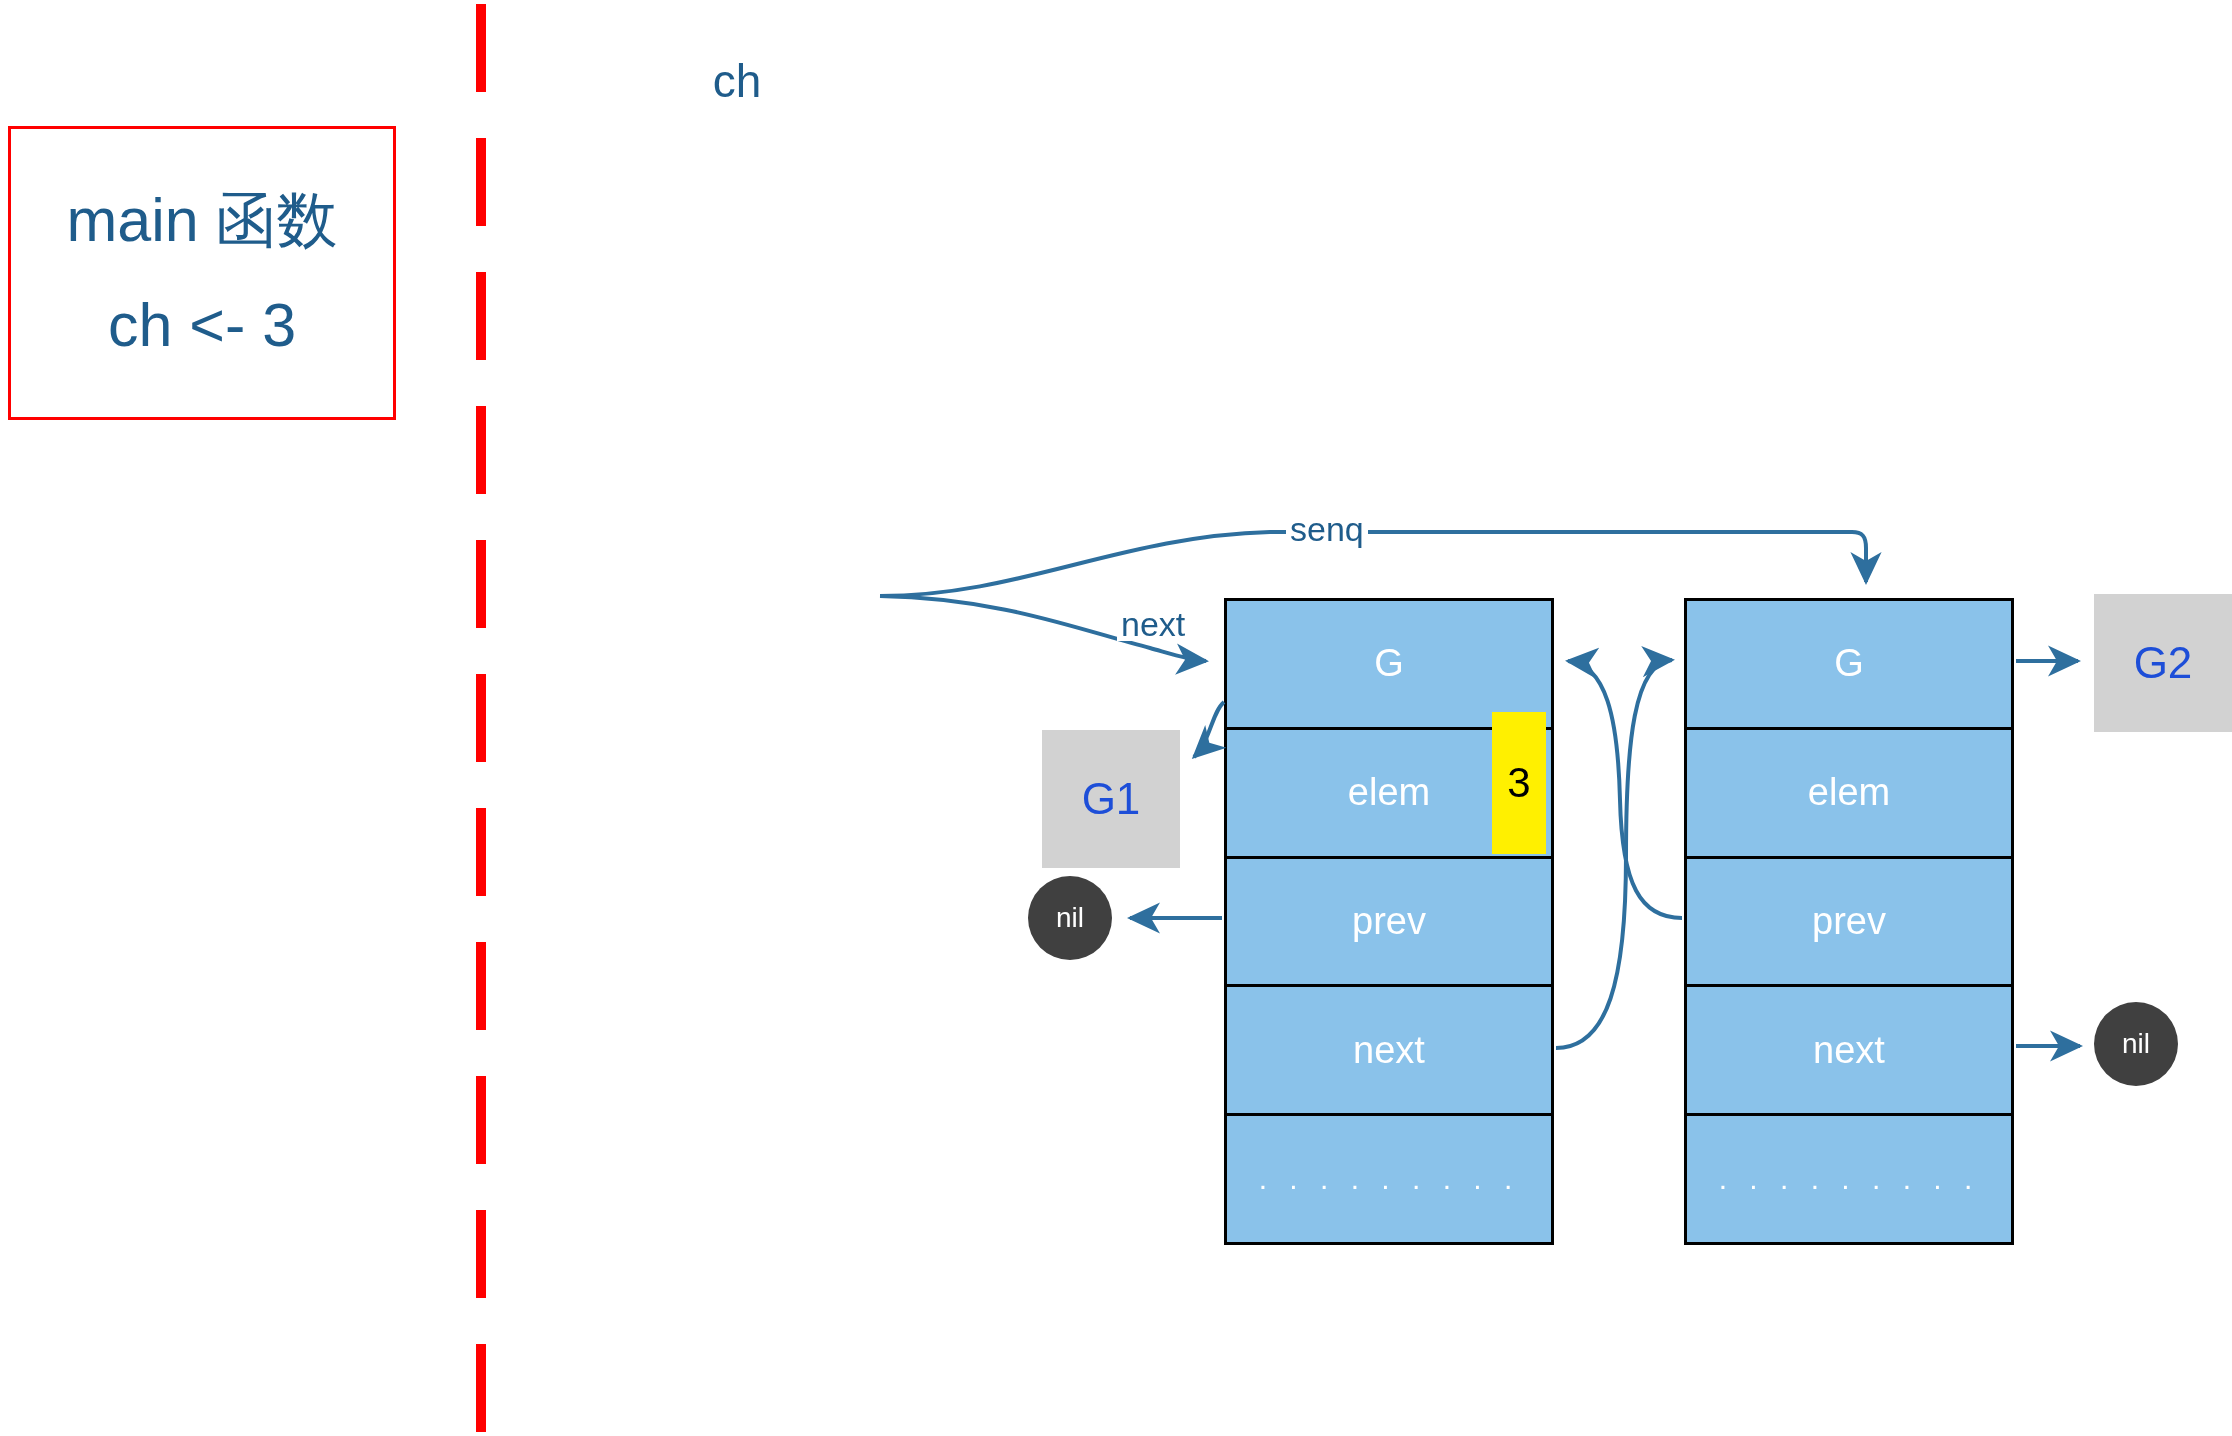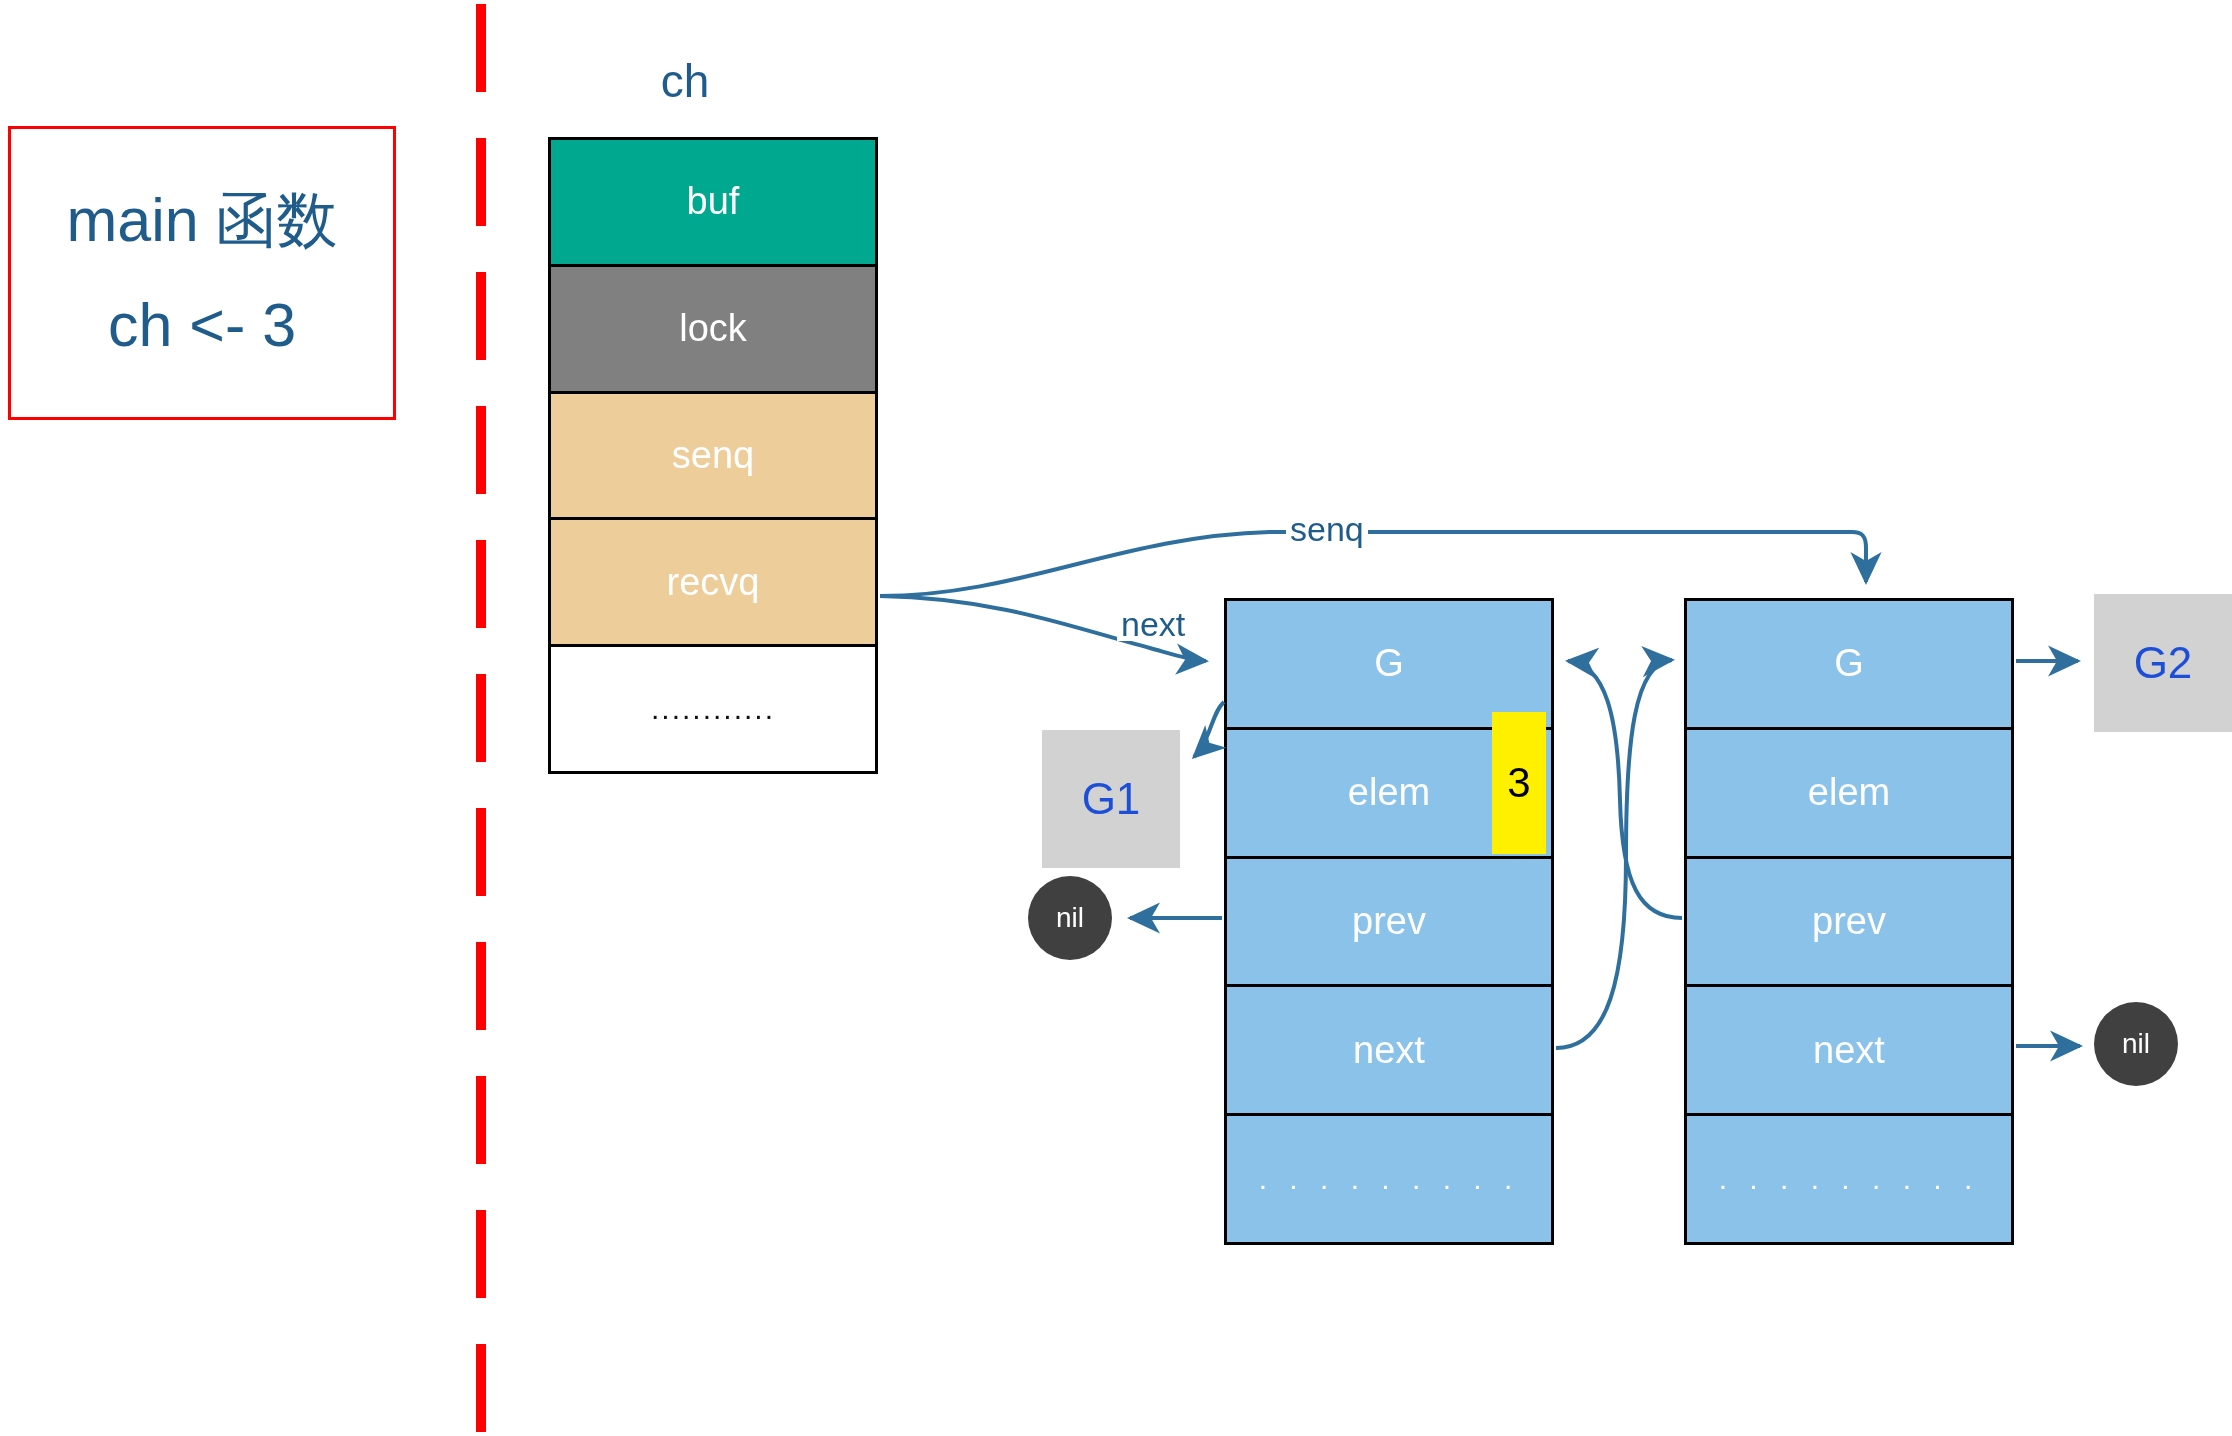--- a/index.html
+++ b/index.html
@@ -44,21 +44,21 @@
     position: absolute;
     left: 476px;
     top: 0px;
     width: 10px;
     height: 1436px;
   }
 
   
   #ch-label {
     position: absolute;
-    left: 520px;
+    left: 572px;
     top: 58px;
     width: 330px;
     text-align: center;
     color: #1F5C8B;
     font-size: 46px;
     line-height: 1;
   }
   #ch-box {
     position: absolute;
     left: 548px;
@@ -192,27 +192,20 @@
     <div class="mf-line">main 函数</div>
     <div class="mf-line">ch &lt;- 3</div>
   </div>
 
   <svg id="divider" viewBox="0 0 10 1436" preserveAspectRatio="none">
     <line x1="5" y1="4" x2="5" y2="1432" stroke="#FF0000" stroke-width="10" stroke-dasharray="88 46" stroke-linecap="butt"></line>
   </svg>
 
   <div id="ch-label">ch</div>
 
-  <div id="ch-box">
-    <div class="ch-row r-buf">buf</div>
-    <div class="ch-row r-lock">lock</div>
-    <div class="ch-row r-senq">senq</div>
-    <div class="ch-row r-recvq">recvq</div>
-    <div class="ch-row r-dots">............</div>
-  </div>
 
   <div id="g-box-1" class="g-box">
     <div class="g-row">G</div>
     <div class="g-row">elem</div>
     <div class="g-row">prev</div>
     <div class="g-row">next</div>
     <div class="g-row g-dots">. . . . . . . . .</div>
   </div>
 
   <div id="g-box-2" class="g-box">

